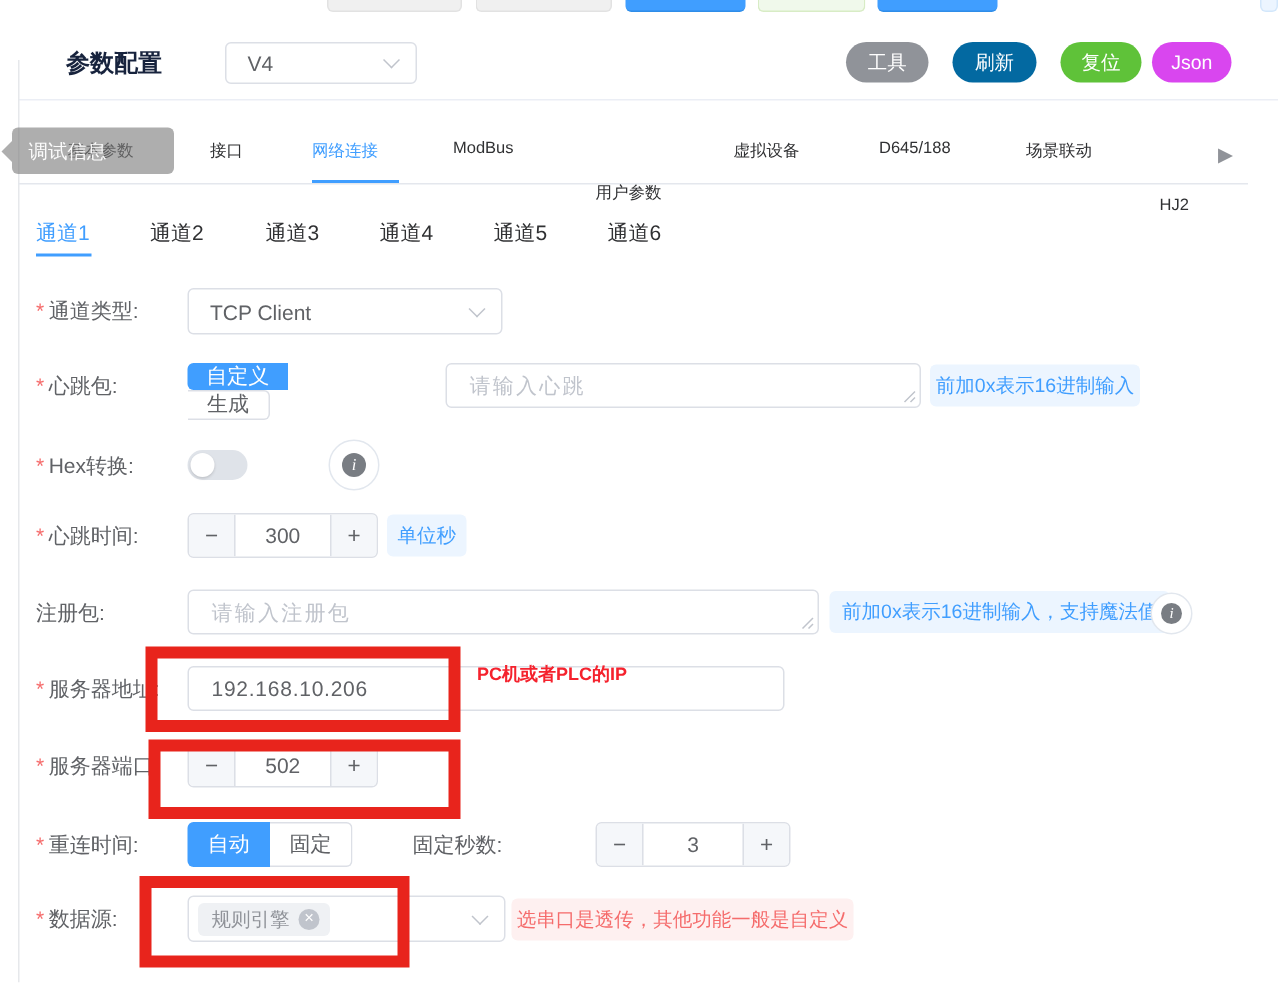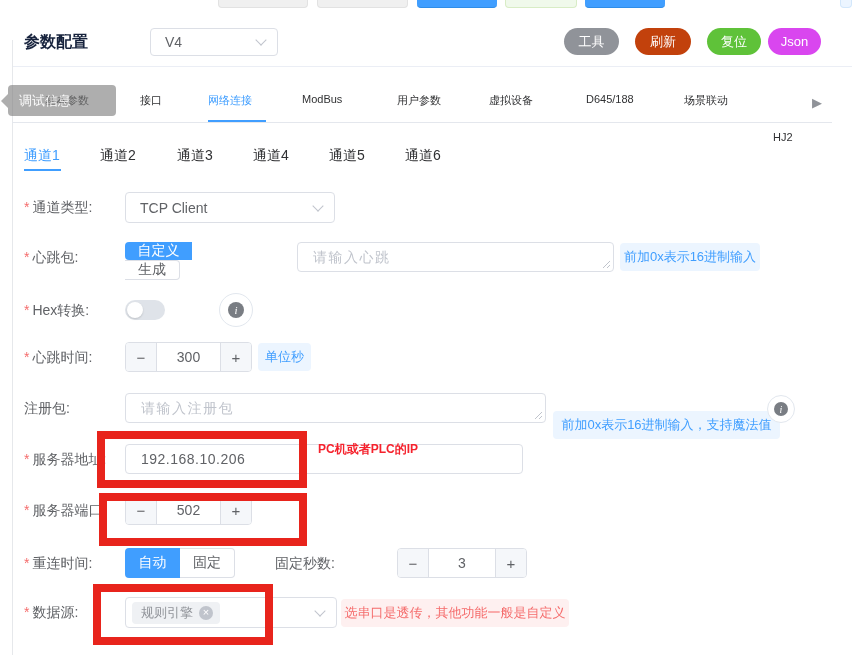--- a/index.html
+++ b/index.html
@@ -9,29 +9,29 @@
   .abs { position:absolute; }
 
   
   .sliver { position:absolute; top:0; height:8px; border-radius:0 0 4px 4px; }
   .sliver.gray  { background:#f0f0f0; border:1px solid #e2e2e2; border-top:none; }
   .sliver.blue  { background:#409eff; border-bottom:1px solid #2f8de8; }
   .sliver.lgreen{ background:#f0f9eb; border:1px solid #d8ecc5; border-top:none; }
   .sliver.lblue { background:#ecf5ff; border:1px solid #d3e7fb; border-top:none; }
 
   
-  .page-title { font-size:16px; font-weight:bold; color:#17233d; }
+  .page-title { font-size:16px; font-weight:bold; color:#17233d;margin-left:20px; }
   .select { border:1px solid #dcdfe6; border-radius:4px; background:#fff; display:flex;
     align-items:center; font-size:14px; color:#606266; padding:0 26px 0 14px; position:absolute; }
   .chev { width:8px; height:8px; border-right:1.5px solid #c0c4cc; border-bottom:1.5px solid #c0c4cc;
     transform:rotate(45deg); position:absolute; right:12px; top:50%; margin-top:-6px; }
   .pill { position:absolute; height:27px; border-radius:14px; color:#fff; font-size:13px;
     display:flex; align-items:center; justify-content:center; cursor:pointer; }
   .pill.gray   { background:#909399; }
-  .pill.orange { background:#c2410c; }
+  .pill.orange { background:#0369a1; }
   .pill.green  { background:#5fc239; }
   .pill.blue   { background:#d946ef; }
   .hdiv { position:absolute; height:1px; background:#ebeef5; }
   .vdiv { position:absolute; width:1px; background:#e6e8eb; }
 
   
   .tab { position:absolute; top:93px; font-size:11px; color:#303133; cursor:pointer; z-index:6; }
   .tab.active { color:#409eff; }
   .tab-underline { position:absolute; height:2px; background:#409eff; z-index:7; }
   .tab-arrow { position:absolute; color:#909399; font-size:13px; cursor:pointer; z-index:6; }
@@ -118,21 +118,21 @@
   <div class="pill orange" style="left:635px;top:28px;width:56px;">刷新</div>
   <div class="pill green" style="left:707px;top:28px;width:54px;">复位</div>
   <div class="pill blue" style="left:768px;top:28px;width:53px;">Json</div>
   <div class="hdiv" style="left:12px;top:66px;width:840px;"></div>
   <div class="vdiv" style="left:12px;top:40px;height:615px;"></div>
 
   <div class="tab" style="left:45px;">基本参数</div>
   <div class="tab" style="left:140px;">接口</div>
   <div class="tab active" style="left:208px;">网络连接</div>
   <div class="tab" style="left:302px;">ModBus</div>
-  <div class="tab" style="left:397px;">用户参数</div>
+  <div class="tab" style="left:397px;margin-top:28px;">用户参数</div>
   <div class="tab" style="left:489px;">虚拟设备</div>
   <div class="tab" style="left:586px;">D645/188</div>
   <div class="tab" style="left:684px;">场景联动</div>
   <div class="tab" style="left:773px;margin-top:38px;">HJ2</div>
   <div class="tab-arrow" style="left:812px;top:95px;">▶</div>
   <div class="tab-border" style="left:12px;top:122px;width:820px;"></div>
   <div class="tab-underline" style="left:208px;top:120px;width:58px;"></div>
 
   <div class="tooltip">
     <div class="tooltip-arrow"></div>
@@ -192,21 +192,21 @@
 
   <div class="flabel" style="top:393px;">
     <span>注册包:</span>
   </div>
   <div class="el-input" style="left:125px;top:393px;width:421px;">
     <input placeholder="请输入注册包" style="">
     <svg class="resize-handle" width="9" height="9">
         <path d="M8 1 L1 8 M8 5 L5 8" stroke="#c0c4cc" stroke-width="1" fill="none"></path>
       </svg>
   </div>
-  <div class="hint blue" style="left:553px;top:394px;width:227px;margin-top:17px;">前加0x表示16进制输入，支持魔法值</div>
+  <div class="hint blue" style="left:553px;top:394px;width:227px;">前加0x表示16进制输入，支持魔法值</div>
   <div class="info" style="left:767px;top:395px;width:28px;height:28px;">
     <div class="dot" style="width:14px;height:14px;font-size:10px;">i</div>
   </div>
 
   <div class="flabel" style="top:444px;">
     <span class="req">*</span><span>服务器地址:</span>
   </div>
   <div class="el-input" style="left:125px;top:444px;width:398px;">
     <input value="192.168.10.206" style="">
   </div>

